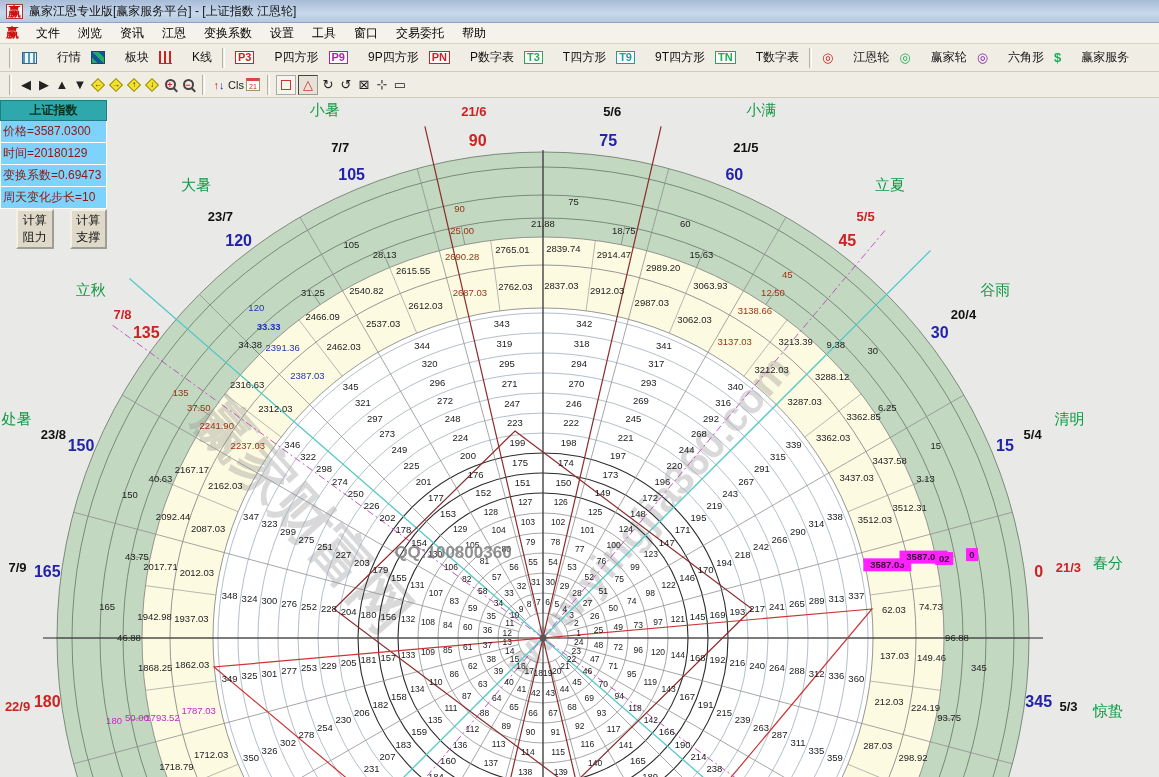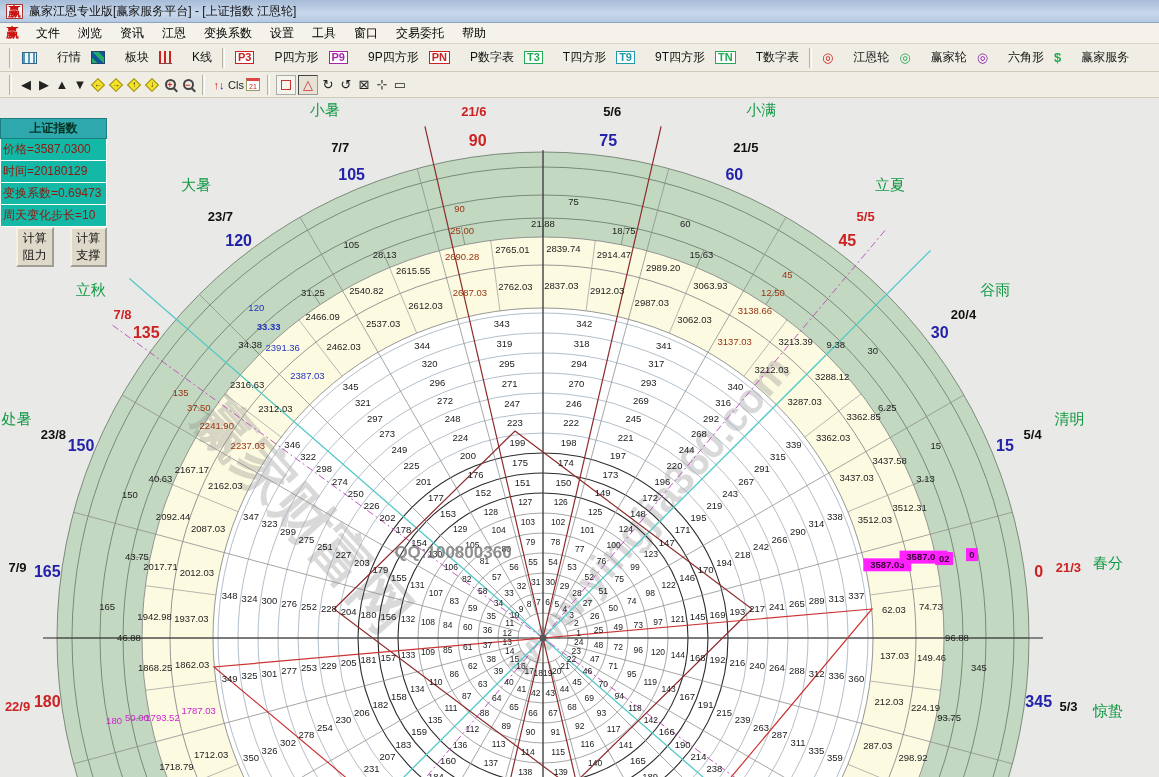--- a/index.html
+++ b/index.html
@@ -54,24 +54,24 @@
     display:flex; align-items:center; justify-content:center; margin:0 1px;}
   .tool-box.pressed { border:1px inset #999; background:#e6e2d6; }
   .sq-tool { width:10px; height:10px; border:1px solid #c33; }
   .updown b { font-weight:bold; font-size:11px; }
 
   
   #canvas { position:absolute; left:0; top:98px; width:1159px; height:679px; background:#e9e9e7; overflow:hidden; }
   #wheel-svg { position:absolute; left:0; top:0; }
 
   
-  #panel { position:absolute; left:0; top:20px; width:107px; font-size:12px; z-index:5; }
+  #panel { position:absolute; left:0; top:2px; width:107px; font-size:12px; z-index:5; }
   #panel .hdr { background:#2fa8ad; color:#063; color:#083b2d; text-align:center; font-weight:bold;
     border:1px solid #1d7d80; padding:1px 0; color:#05321f; }
-  #panel .row { background:#14b8a6; color:#8b1a10; padding:2px 2px; border:1px solid #fff;
+  #panel .row { background:#7dd3fc; color:#8b1a10; padding:2px 2px; border:1px solid #fff;
     border-top:none; white-space:nowrap; overflow:hidden; }
   #panel .btns { display:flex; }
   #panel .btns button { flex:1; font-size:12px; padding:1px 0; background:#ded9c9;
     border:2px outset #f4f0e4; color:#111; cursor:pointer; font-family:inherit;margin-left:16px; }
 </style>
 </head>
 <body>
 
 <div id="app">
   <div id="titlebar">

